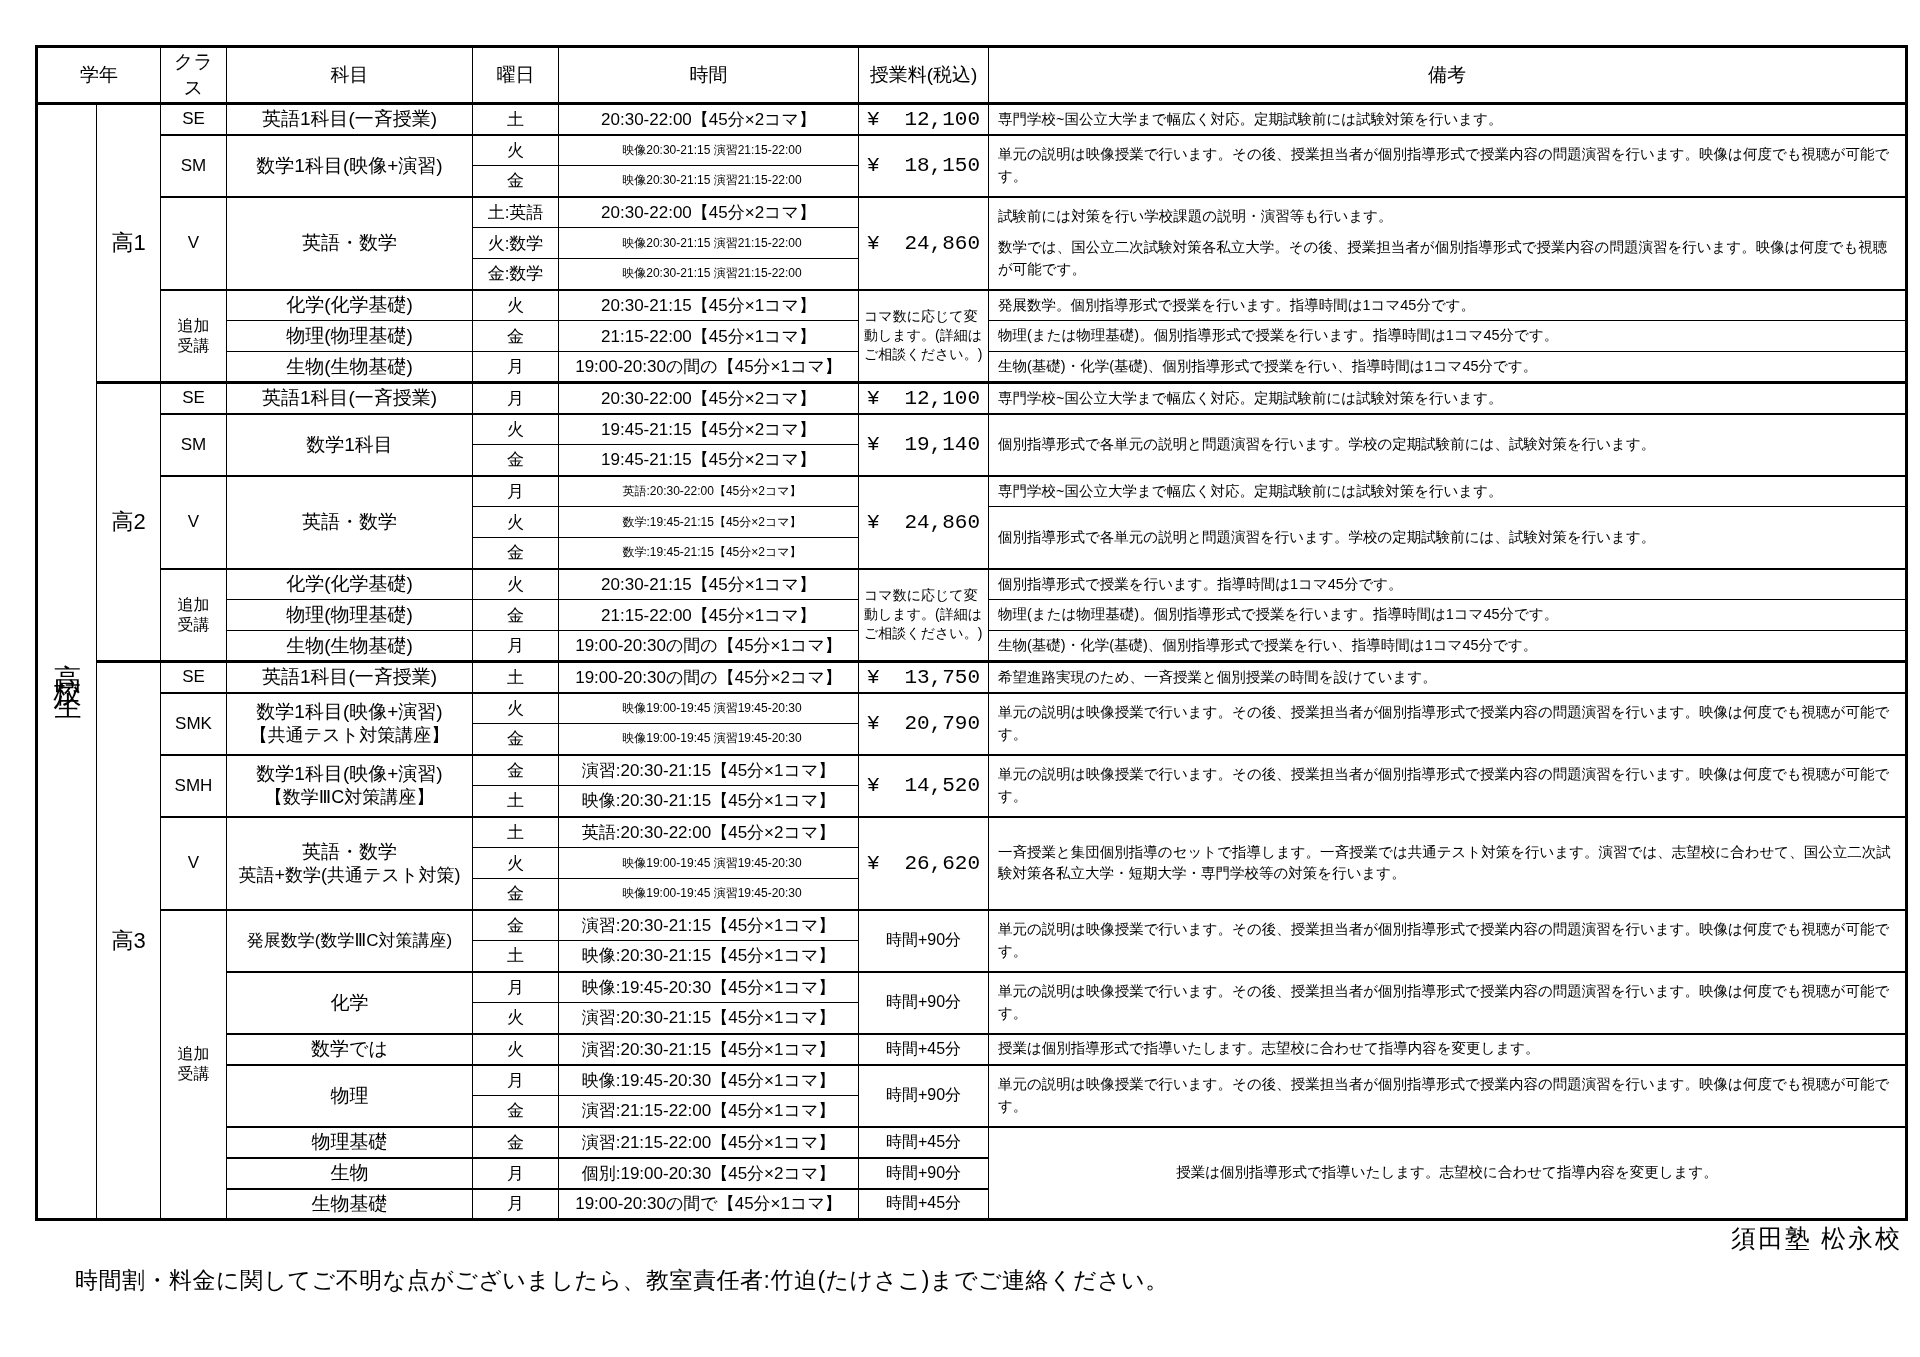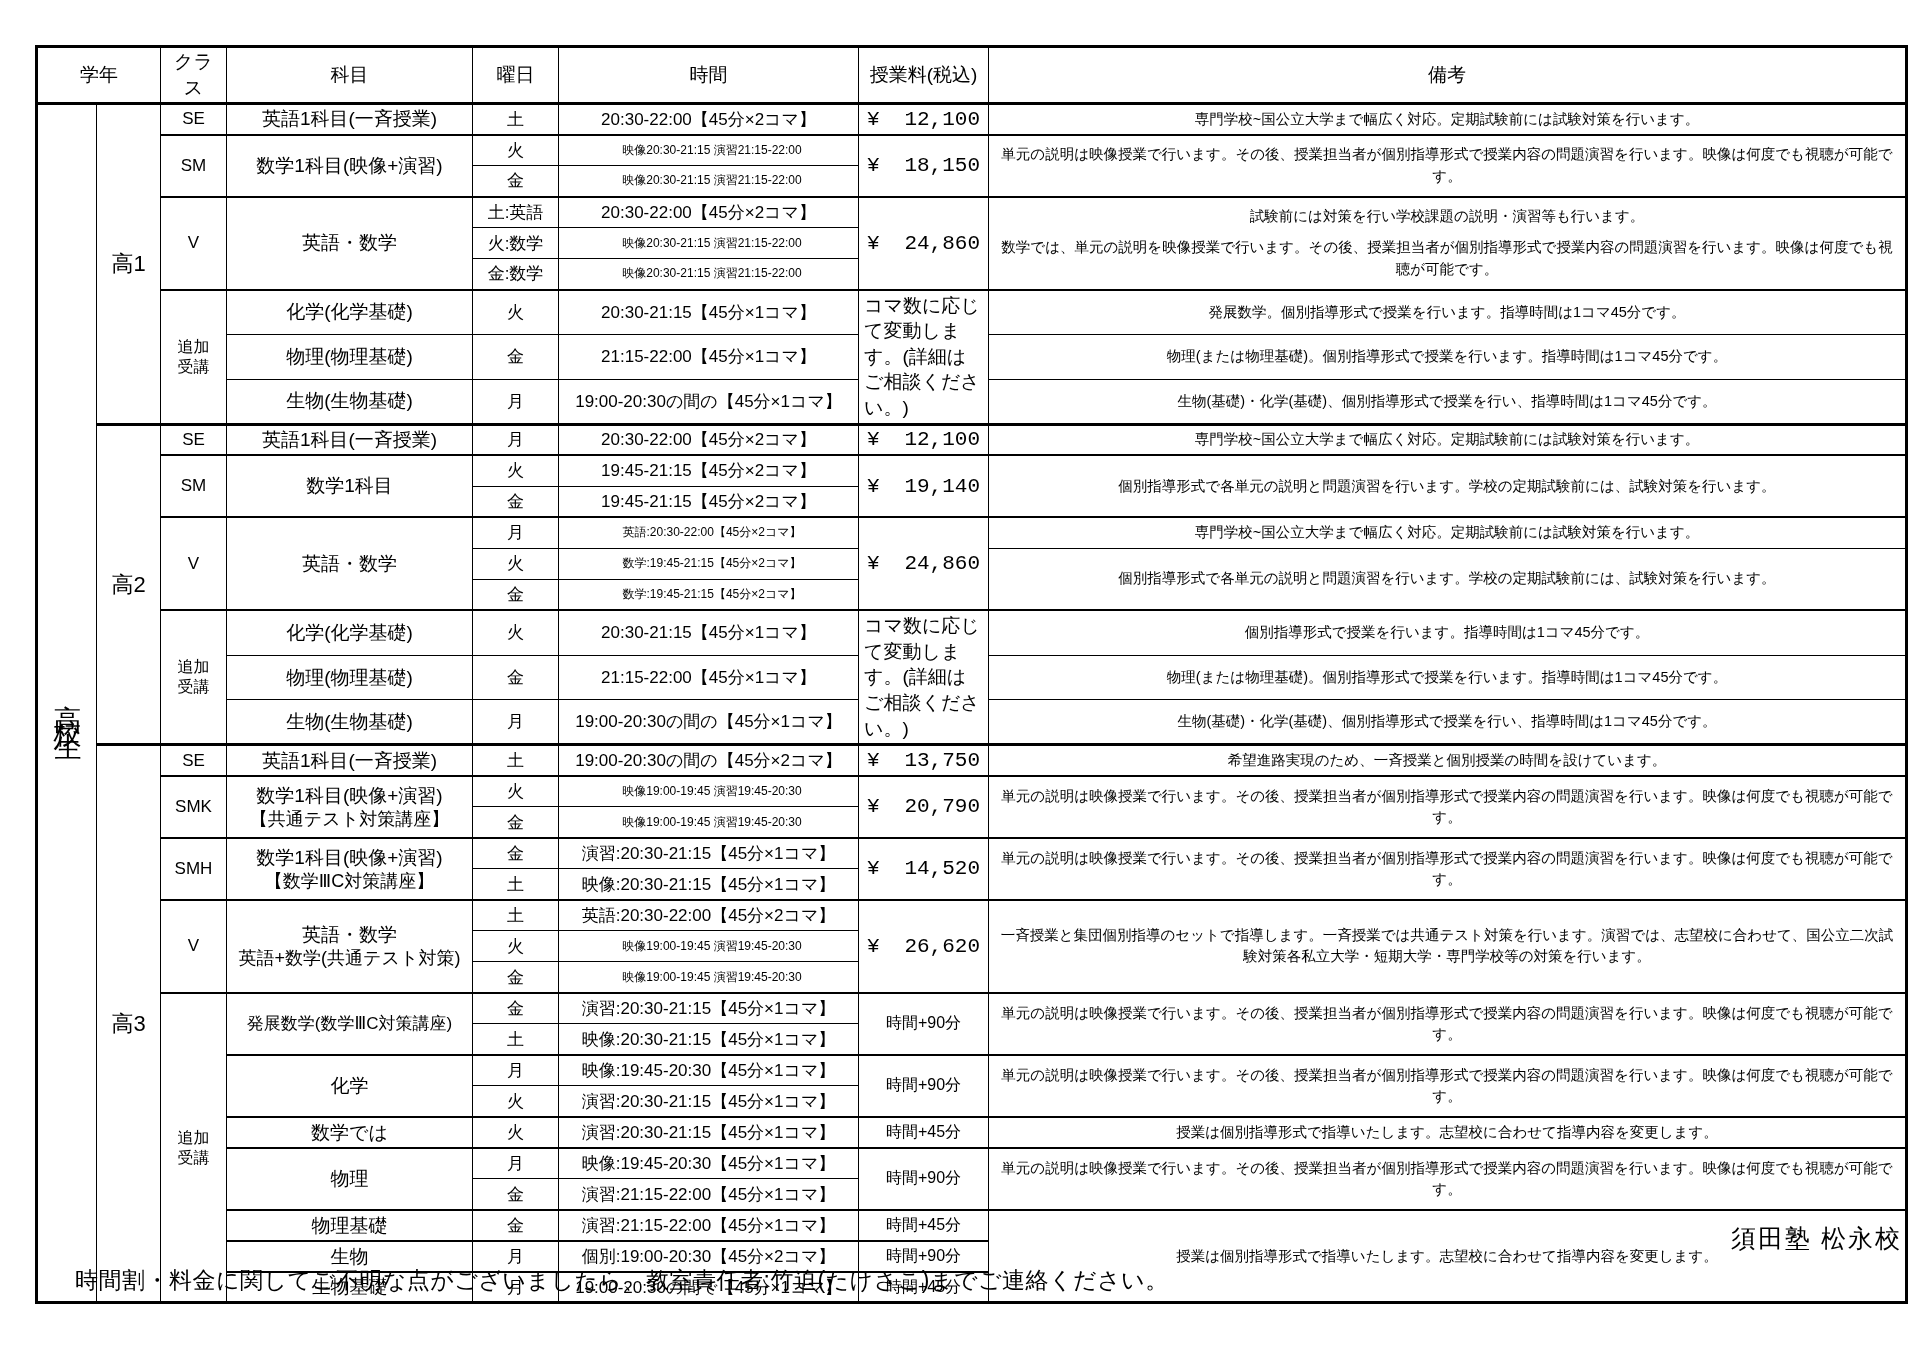--- a/index.html
+++ b/index.html
@@ -32,23 +32,23 @@
   td.grade{font-size:22px;}
   td.cls{font-size:17px;}
   td.cls .wrap2{width:38px;margin:16px auto;line-height:1.25;font-size:16px;}
   td.subject{font-size:19px;line-height:1.25;}
   td.subject .sub2{font-size:18px;}
   td.day{font-size:17px;}
   td.time{font-size:17px;}
   td.time.sm{font-size:12px;padding-left:11px;}
   td.fee{padding:0 8px;}
   td.fee .feewrap{display:flex;justify-content:space-between;align-items:center;font-family:"Liberation Mono","DejaVu Sans Mono",monospace;font-size:21px;}
-  td.feenote{font-size:19px;text-align:left;line-height:1.35;padding:2px 5px;}
+  td.feenote{font-size:14px;text-align:left;line-height:1.35;padding:2px 5px;}
   td.feeh{font-size:16px;}
-  td.remark{text-align:center;font-size:14.5px;line-height:1.45;padding:2px 9px;}
+  td.remark{text-align:left;font-size:14.5px;line-height:1.45;padding:2px 9px;}
   td.remark .gap{height:10px;}
   
   .footer-note{position:absolute;left:38px;top:1265px;font-size:23px;letter-spacing:0.5px;margin-left:37px;}
   .footer-right{position:absolute;right:18px;top:1222px;text-align:right;}
   .school-name{font-size:25px;letter-spacing:2px;}
   .tel-row{display:flex;align-items:center;justify-content:flex-end;gap:14px;margin-top:14px;}
   .tel{font-size:26px;font-family:"Liberation Mono","DejaVu Sans Mono",monospace;letter-spacing:1px;}
   .logo svg{display:block;}
 </style>
 </head>
@@ -121,21 +121,21 @@
       <td class="time btg">20:30-22:00【45分×2コマ】</td>
       <td class="fee btg" rowspan="3">
           <div class="feewrap">
             <span>¥</span>
             <span>24,860</span>
           </div>
         </td>
       <td class="remark btg" rowspan="3">
         <div>試験前には対策を行い学校課題の説明・演習等も行います。</div>
           <div class="gap"></div>
-          <div>数学では、単元の説明を映像授業で行います。その後、授業担当者が個別指導形式で授業内容の問題演習を行います。映像は何度でも視聴が可能です。</div>
+          <div>数学では、国公立二次試験対策各私立大学。その後、授業担当者が個別指導形式で授業内容の問題演習を行います。映像は何度でも視聴が可能です。</div>
       </td>
     </tr>
     <tr>
       <td class="day btd">火:数学</td>
       <td class="time sm btd">映像20:30-21:15 演習21:15-22:00</td>
     </tr>
     <tr>
       <td class="day btd">金:数学</td>
       <td class="time sm btd">映像20:30-21:15 演習21:15-22:00</td>
     </tr>

